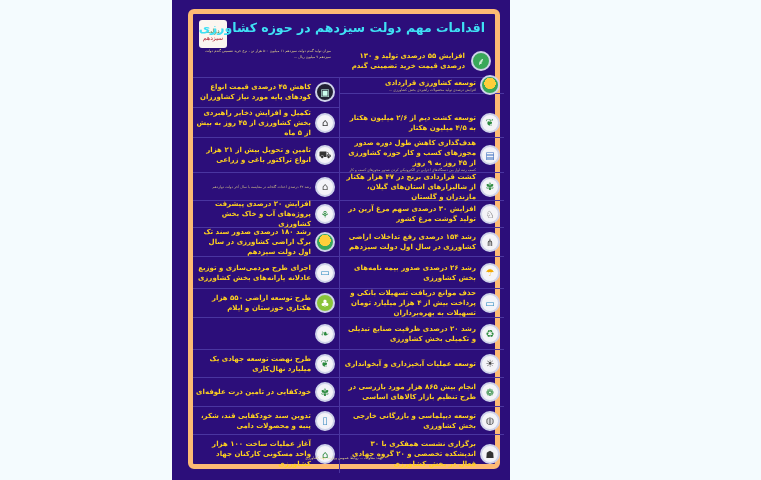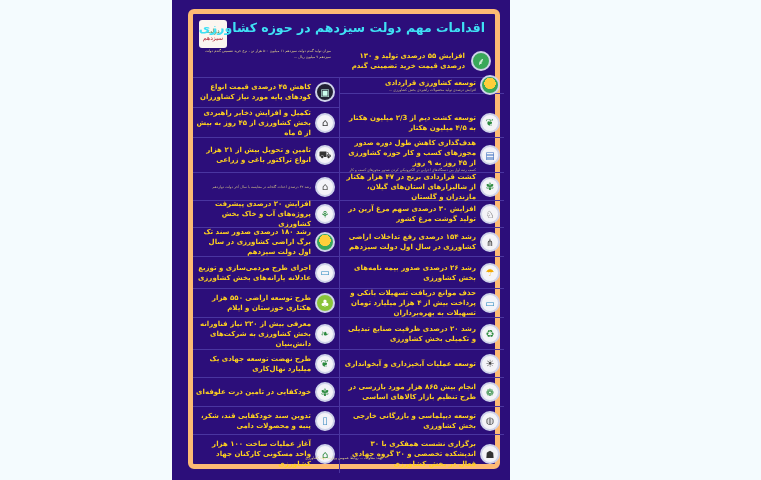--- a/index.html
+++ b/index.html
@@ -50,21 +50,21 @@
     </div>
 
     <div class="cells">
 
       <div class="cell r" style="top:0;height:17px">
           <div class="icon i-sun"></div>
           <div class="txt"><span>توسعه کشاورزی قراردادی</span><span class="note">افزایش درصدی تولید محصولات راهبردی بخش کشاورزی ...</span></div>
         </div>
       <div class="cell r" style="top:31px;height:30px">
           <div class="icon">❦</div>
-          <div class="txt"><span>توسعه کشت دیم از ۲/3 میلیون هکتار به ۴/۵ میلیون هکتار</span></div>
+          <div class="txt"><span>توسعه کشت دیم از ۲/۶ میلیون هکتار به ۴/۵ میلیون هکتار</span></div>
         </div>
       <div class="cell r" style="top:61px;height:35px">
           <div class="icon" style="color:#3a6fc0">▤</div>
           <div class="txt"><span>هدف‌گذاری کاهش طول دوره صدور مجوزهای کسب و کار حوزه کشاورزی از ۴۵ روز به ۹ روز</span><span class="note">کسب رتبه اول بین دستگاه‌های اجرایی در الکترونیکی کردن صدور مجوزهای کسب و کار</span></div>
         </div>
       <div class="cell r" style="top:96px;height:28px">
           <div class="icon">✾</div>
           <div class="txt"><span>کشت قراردادی برنج در ۴۷ هزار هکتار از شالیزارهای استان‌های گیلان، مازندران و گلستان</span></div>
         </div>
       <div class="cell r" style="top:124px;height:27px">
@@ -131,21 +131,20 @@
       <div class="cell l" style="top:180px;height:32px">
           <div class="icon" style="color:#2a8ac0">▭</div>
           <div class="txt"><span>اجرای طرح مردمی‌سازی و توزیع عادلانه یارانه‌های بخش کشاورزی</span></div>
         </div>
       <div class="cell l" style="top:212px;height:29px">
           <div class="icon" style="background:#8ac43a;color:#fff">♣</div>
           <div class="txt"><span>طرح توسعه اراضی ۵۵۰ هزار هکتاری خوزستان و ایلام</span></div>
         </div>
       <div class="cell l" style="top:241px;height:32px">
           <div class="icon">❧</div>
-          <div class="txt"><span>معرفی بیش از ۲۲۰ نیاز فناورانه بخش کشاورزی به شرکت‌های دانش‌بنیان</span></div>
         </div>
       <div class="cell l" style="top:273px;height:28px">
           <div class="icon">❦</div>
           <div class="txt"><span>طرح نهضت توسعه جهادی یک میلیارد نهال‌کاری</span></div>
         </div>
       <div class="cell l" style="top:301px;height:29px">
           <div class="icon">✾</div>
           <div class="txt"><span>خودکفایی در تامین ذرت علوفه‌ای</span></div>
         </div>
       <div class="cell l" style="top:330px;height:28px">

